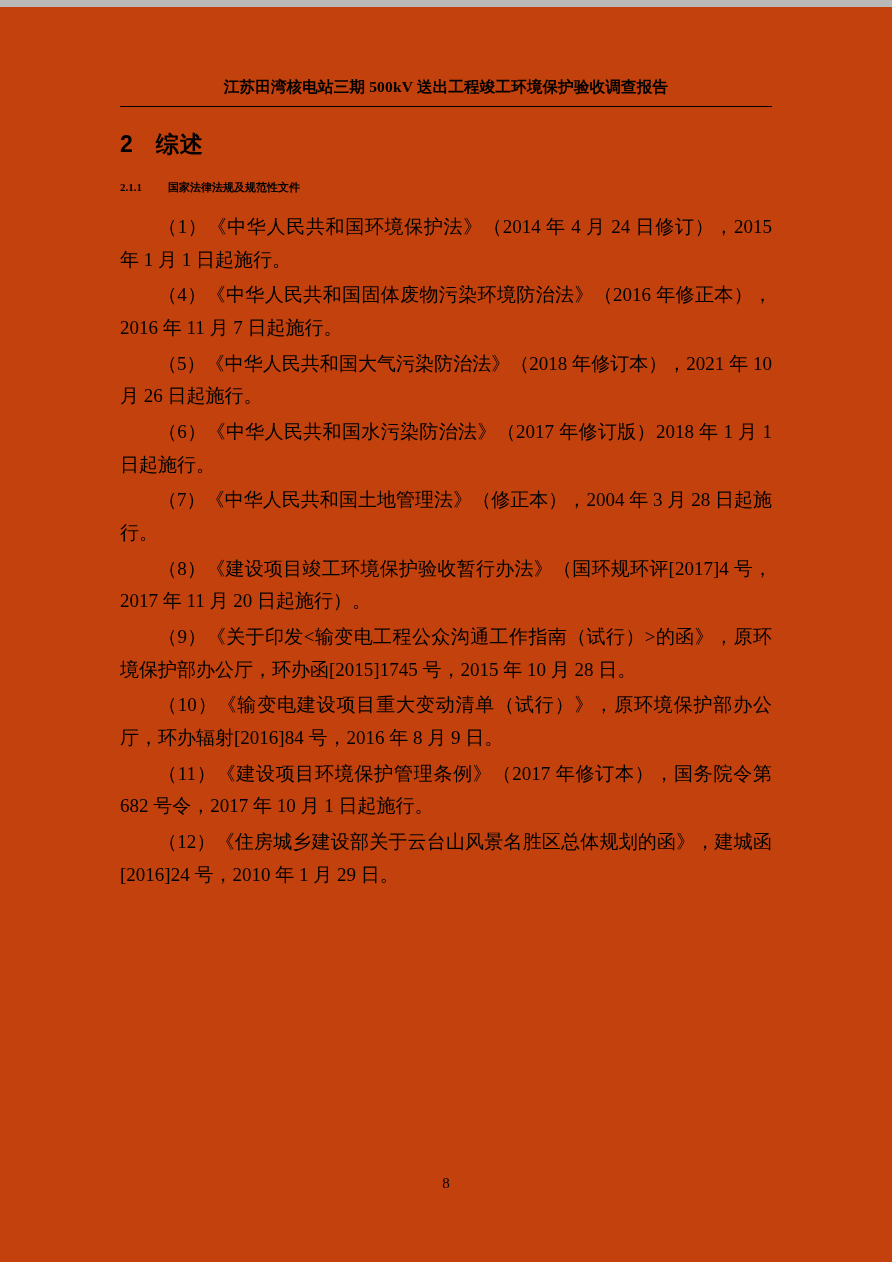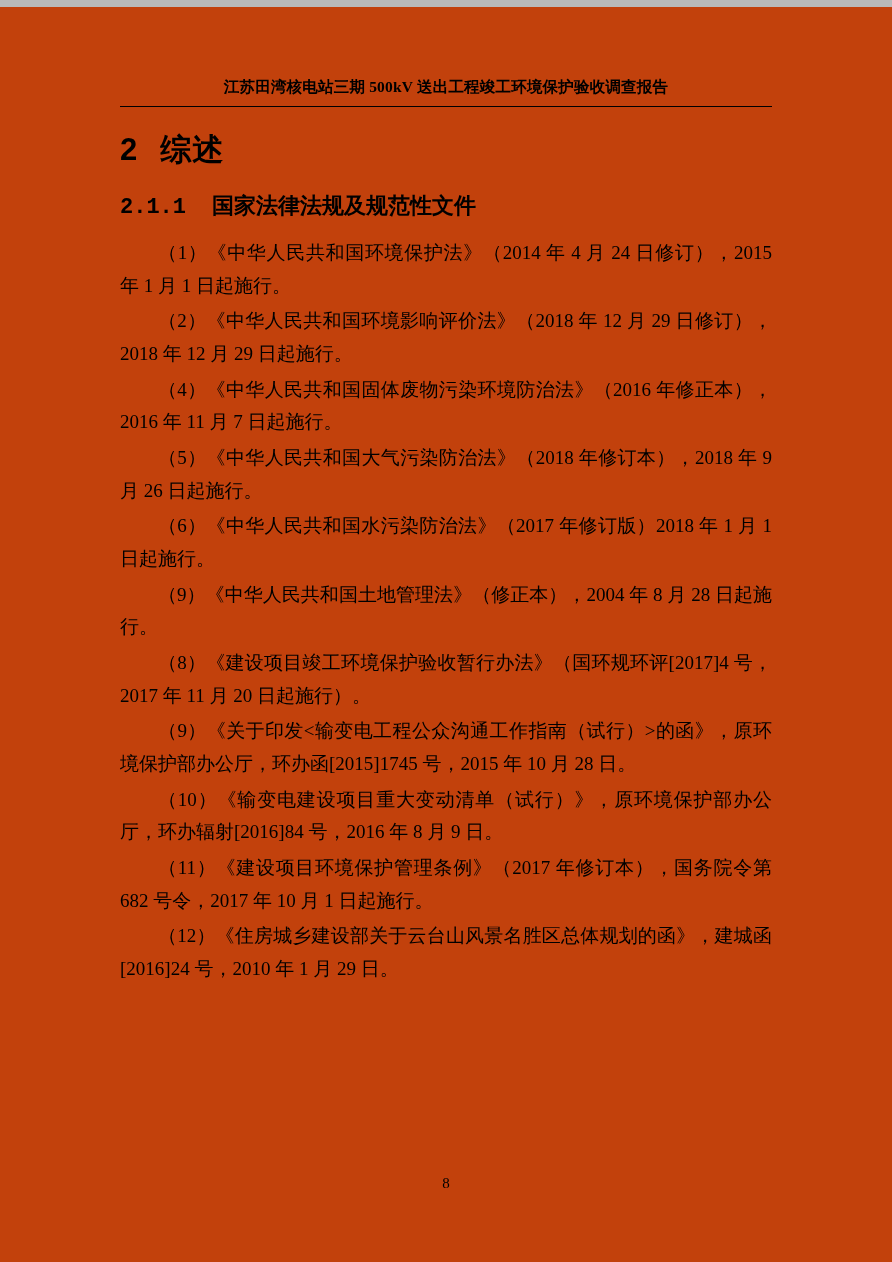--- a/index.html
+++ b/index.html
@@ -32,38 +32,38 @@
     letter-spacing: 0.2px;
     padding-bottom: 8px;
     white-space: nowrap;
   }
   .header-rule {
     border-bottom: 1.3px solid #000;
     margin-bottom: 22px;
   }
   h1.chapter {
     font-family: "Liberation Sans", "DejaVu Sans", sans-serif;
-    font-size: 31px;
+    font-size: 23px;
     font-weight: bold;
     margin: 0 0 20px 0;
     letter-spacing: 1px;
   }
   h1.chapter .num {
     margin-right: 22px;
   }
   h2.section {
     font-family: "Liberation Sans", "DejaVu Sans", sans-serif;
     font-size: 23px;
     font-weight: bold;
     margin: 0 0 20px 0;
     letter-spacing: 0.5px;
   }
   h3.subsection {
-    font-family: Liberation Mono, monospace;
-    font-size: 22px;
+    font-family: Liberation Serif, serif;
+    font-size: 11px;
     font-weight: bold;
     margin: 0 0 16px 0;
   }
   h3.subsection .num {
     margin-right: 26px;
   }
   p.body {
     font-size: 19px;
     line-height: 1.72;
     margin: 0 0 3px 0;
@@ -94,25 +94,24 @@
     <h1 class="chapter">
       <span class="num">2</span><span>综述</span>
     </h1>
 
 
     <h3 class="subsection">
       <span class="num">2.1.1</span><span>国家法律法规及规范性文件</span>
     </h3>
 
     <p class="body">（1）《中华人民共和国环境保护法》（2014 年 4 月 24 日修订），2015 年 1 月 1 日起施行。</p>
-    <p class="body">（2）《中华人民共和国环境影响评价法》（2018 年 12 月 29 日修订），2018 年 12 月 29 日起施行。</p>
     <p class="body">（4）《中华人民共和国固体废物污染环境防治法》（2016 年修正本），2016 年 11 月 7 日起施行。</p>
-    <p class="body">（5）《中华人民共和国大气污染防治法》（2018 年修订本），2018 年 9 月 26 日起施行。</p>
+    <p class="body">（5）《中华人民共和国大气污染防治法》（2018 年修订本），2021 年 10 月 26 日起施行。</p>
     <p class="body">（6）《中华人民共和国水污染防治法》（2017 年修订版）2018 年 1 月 1 日起施行。</p>
-    <p class="body">（9）《中华人民共和国土地管理法》（修正本），2004 年 8 月 28 日起施行。</p>
+    <p class="body">（7）《中华人民共和国土地管理法》（修正本），2004 年 3 月 28 日起施行。</p>
     <p class="body">（8）《建设项目竣工环境保护验收暂行办法》（国环规环评[2017]4 号，2017 年 11 月 20 日起施行）。</p>
     <p class="body">（9）《关于印发&lt;输变电工程公众沟通工作指南（试行）&gt;的函》，原环境保护部办公厅，环办函[2015]1745 号，2015 年 10 月 28 日。</p>
     <p class="body">（10）《输变电建设项目重大变动清单（试行）》，原环境保护部办公厅，环办辐射[2016]84 号，2016 年 8 月 9 日。</p>
     <p class="body">（11）《建设项目环境保护管理条例》（2017 年修订本），国务院令第 682 号令，2017 年 10 月 1 日起施行。</p>
     <p class="body">（12）《住房城乡建设部关于云台山风景名胜区总体规划的函》，建城函[2016]24 号，2010 年 1 月 29 日。</p>
 
   </div>
 
   <div class="page-number">8</div>
 

